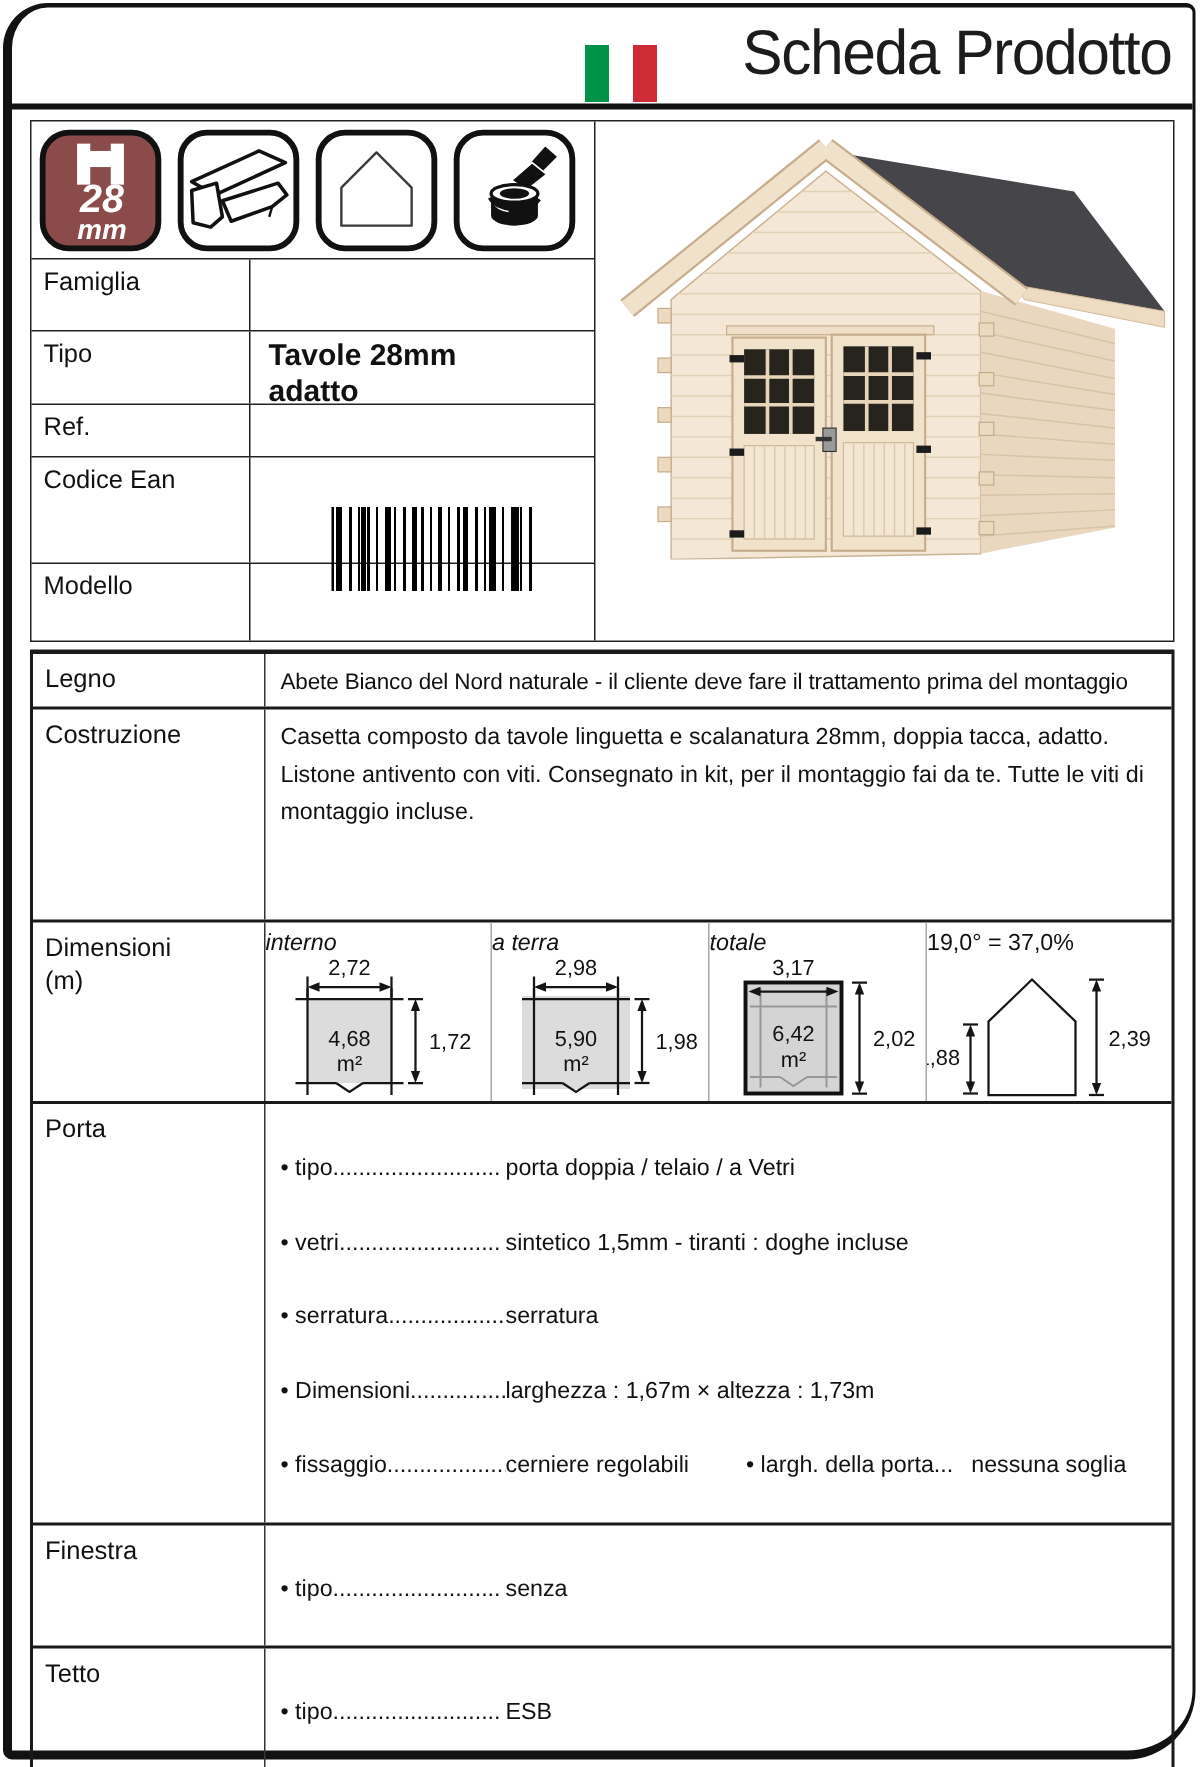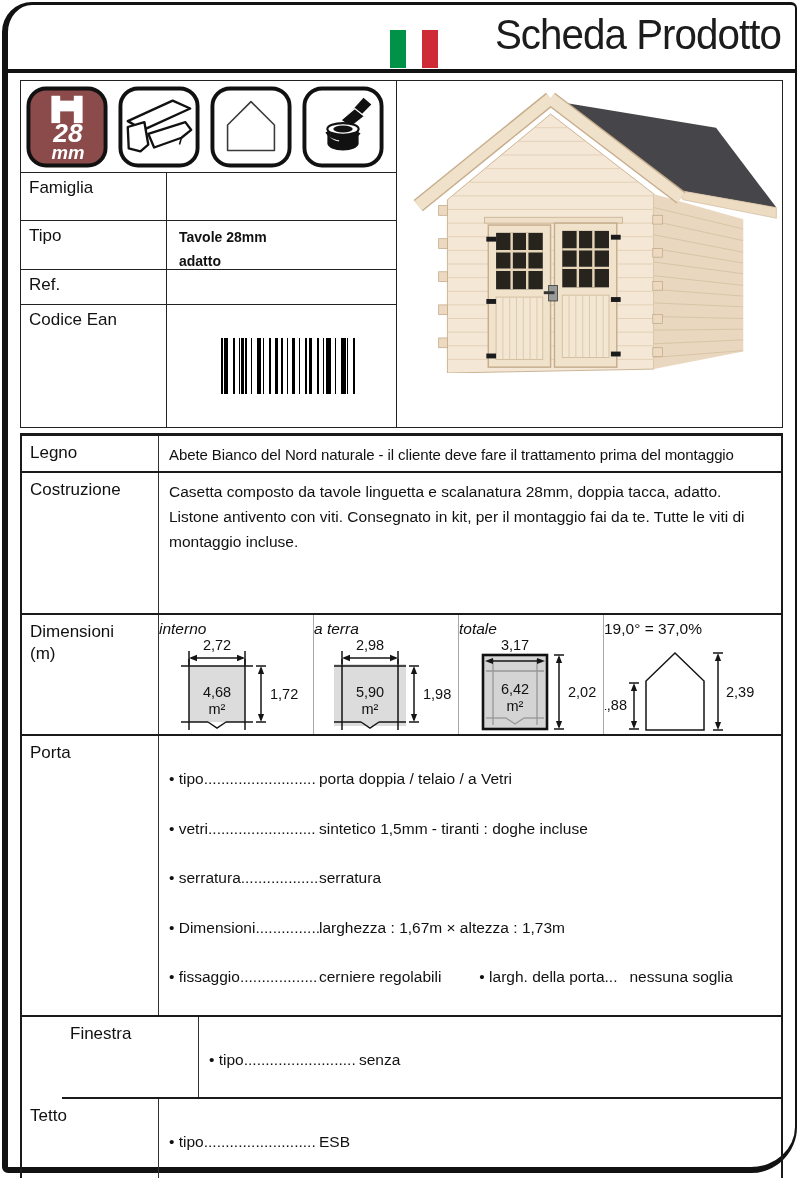--- a/index.html
+++ b/index.html
@@ -17,40 +17,40 @@
   
   .content{padding:7px 12px 0 12px;}
   .top{display:flex;border:1.6px solid #222;height:348px;box-sizing:border-box;}
   .top-left{width:376px;border-right:1.6px solid #222;display:flex;flex-direction:column;box-sizing:border-box;}
   .icons{height:92px;border-bottom:1.6px solid #222;display:flex;align-items:center;gap:10px;
          padding-left:5px;box-sizing:border-box;flex:none;}
   .icons svg{width:82px;height:82px;}
   .irow{display:flex;border-bottom:1.6px solid #222;box-sizing:border-box;}
   .irow:last-child{border-bottom:none;flex:1;}
   .ilabel{width:146px;border-right:1.6px solid #222;padding:5px 0 0 8px;font-size:17px;box-sizing:border-box;}
-  .ival{flex:1;padding:4px 0 0 12px;font-size:14px;font-weight:bold;white-space:pre-line;line-height:24px;}
+  .ival{flex:1;padding:4px 0 0 12px;font-size:20px;font-weight:bold;white-space:pre-line;line-height:24px;}
   .h-famiglia{height:48px;} .h-tipo{height:49px;} .h-ref{height:35px;} .h-ean{height:71px;}
   .barcode{width:134px;height:56px;margin:5px auto 0;
     background-image:
       repeating-linear-gradient(90deg,#000 0 2px,rgba(0,0,0,0) 2px 6px,#000 6px 7px,rgba(0,0,0,0) 7px 12px),
       repeating-linear-gradient(90deg,rgba(0,0,0,0) 0 3px,#000 3px 6px,rgba(0,0,0,0) 6px 17px);}
   .top-right{flex:1;text-align:center;}
   .pname{font-size:38px;font-weight:700;margin-top:3px;letter-spacing:-.5px;}
   .shed{width:382px;height:292px;margin-top:0;}
   
   .specs{margin-top:5px;border:solid #1a1a1a;border-width:3px 2px 2.5px 2px;}
   .srow{display:flex;border-bottom:2.5px solid #1a1a1a;box-sizing:border-box;}
   .srow:last-child{border-bottom:none;}
-  .slabel{width:137px;flex:none;border-right:1.5px solid #333;padding:6px 0 0 8px;font-size:17px;
+  .slabel{width:155px;flex:none;border-right:1.5px solid #333;padding:6px 0 0 8px;font-size:17px;
           white-space:pre-line;box-sizing:border-box;line-height:22px;}
   .sval{flex:1;padding:6px 8px 0 10px;font-size:15.5px;line-height:25px;white-space:pre-line;box-sizing:border-box;min-width:0;}
   .r-legno{min-height:37px;} .r-legno .sval{font-size:15px;letter-spacing:-.1px;white-space:nowrap;}
   .r-costruzione{min-height:142px;}
   .r-dimensioni{min-height:118px;}
-  .r-porta{min-height:122px;} .r-finestra{min-height:57px;margin-left:40px;} .r-tetto{min-height:59px;}
+  .r-porta{min-height:122px;} .r-finestra{min-height:57px;} .r-tetto{min-height:59px;}
   .bline{display:flex;align-items:baseline;line-height:24.5px;font-size:15.5px;}
   .bl{width:150px;flex:none;overflow:hidden;white-space:nowrap;}
   .bv{white-space:nowrap;text-align:center;}
   .bl2{white-space:nowrap;} .bv2{margin-left:12px;white-space:nowrap;}
   .r-porta .bl2{margin-left:38px;}
   
   .dimcells{flex:1;display:flex;min-width:0;}
   .dcell{box-sizing:border-box;padding-top:5px;}
   .dcell + .dcell{border-left:1.2px solid #a8a8a8;}
   .dc1{width:154px;} .dc2{width:145px;} .dc3{width:145px;} .dc4{flex:1;}
@@ -131,20 +131,24 @@
         </div>
         <div class="irow h-ref">
           <div class="ilabel">Ref.</div>
           <div class="ival"></div>
         </div>
         <div class="irow h-ean">
           <div class="ilabel">Codice Ean</div>
           <div class="ival">
             <div class="barcode"></div>
           </div>
+        </div>
+        <div class="irow">
+          <div class="ilabel">Modello</div>
+          <div class="ival"></div>
         </div>
       </div>
 
       <div class="top-right">
         
         <svg class="shed" viewBox="0 0 385 300">
           <defs>
             <clipPath id="cpF">
                   <polygon points="46,122 152,34 258,116 258,296 46,300"></polygon>
                 </clipPath>

